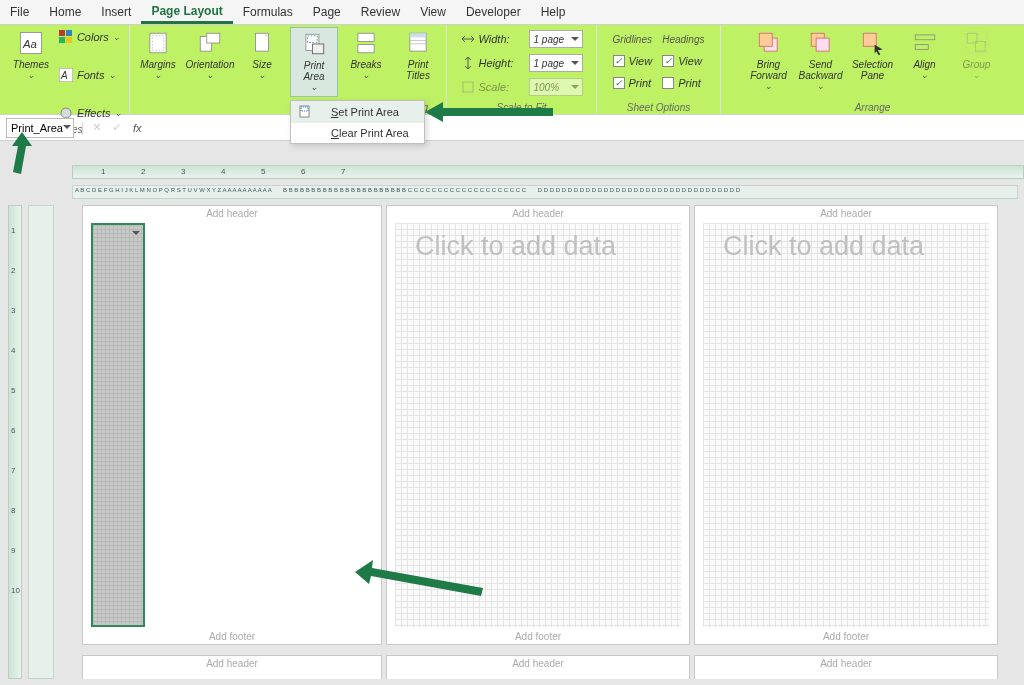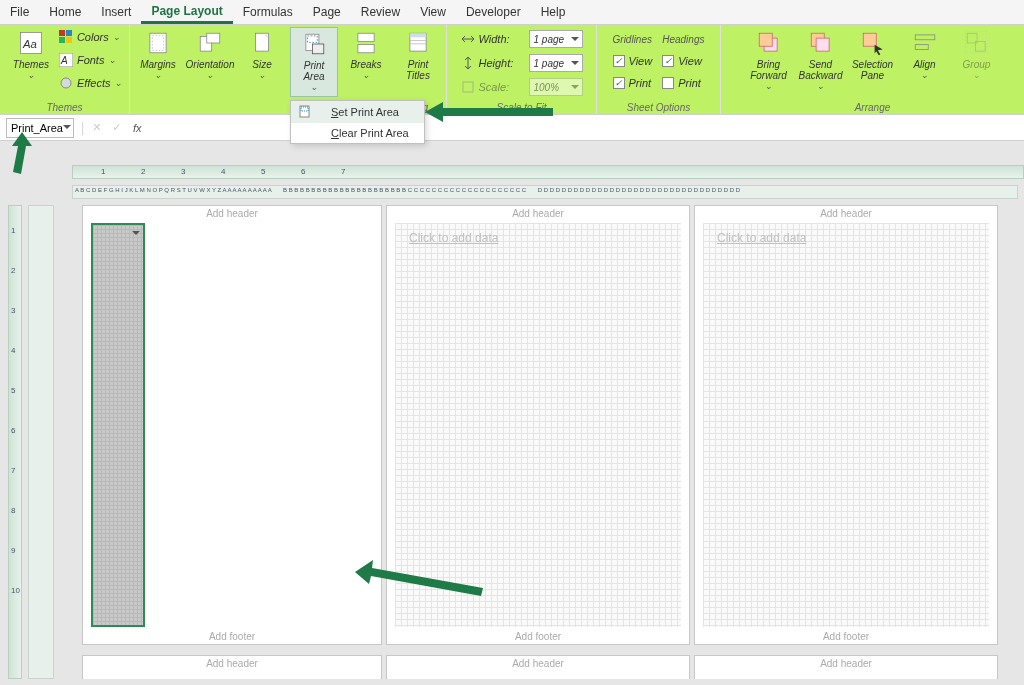--- a/index.html
+++ b/index.html
@@ -53,21 +53,21 @@
   .rowhdr { position: absolute; top: 64px; left: 28px; width: 26px; bottom: 6px; background: #e8f0eb; border: 1px solid #c7d6cd; }
 
   .pages { position: absolute; top: 64px; left: 62px; right: 6px; bottom: 6px; display: flex; flex-direction: column; gap: 10px; overflow: hidden; }
   .prow { display: flex; gap: 4px; justify-content: center; }
   .page { background: #fff; border: 1px solid #c8c8c8; display: flex; flex-direction: column; width: 304px; }
   .page.first { width: 300px; height: 440px; }
   .page.other { height: 440px; }
   .ph { text-align: center; font-size: 10px; color: #aaa; padding: 2px; }
   .pbody { flex: 1; margin: 2px 8px; position: relative; background-image: linear-gradient(#e4e4e4 1px, transparent 1px), linear-gradient(90deg, #e4e4e4 1px, transparent 1px); background-size: 6px 6px; background-color: #fafafa; }
   .pbody.sel { border: 2px solid #2e8b57; background-color: #c9c9c9; background-image: linear-gradient(#b8b8b8 1px, transparent 1px), linear-gradient(90deg, #b8b8b8 1px, transparent 1px); background-size: 4px 4px; }
-  .watermark { position: absolute; top: 8px; left: 14px; font-size: 12px; color: #c0c0c0; text-decoration: underline; }
+  .watermark { position: absolute; top: 8px; left: 20px; font-size: 27px; color: #c0c0c0; }
   .prow2 .page { height: 40px; }
 
   
   .svgico { width: 26px; height: 26px; }
   .svgico-sm { width: 14px; height: 14px; }
 
   
   .arrow { position: absolute; z-index: 60; pointer-events: none; }
 </style>
 </head>
@@ -92,21 +92,21 @@
     <div class="group-body">
       <div class="bigbtn drop">
         <div class="ico">
           <svg class="svgico" viewBox="0 0 32 32">
               <rect x="3" y="3" width="26" height="26" fill="#fff" stroke="#888"></rect>
               <text x="6" y="22" font-size="14" fill="#333">Aa</text>
             </svg>
         </div>
         <span>Themes</span>
       </div>
-      <div class="col" style="gap:3px">
+      <div class="col" style="gap:18px">
         <div class="rowitem">
           <span class="svgico-sm"><svg viewBox="0 0 14 14">
                 <rect width="6" height="6" fill="#c0392b"></rect>
                 <rect x="7" width="6" height="6" fill="#2e86c1"></rect>
                 <rect y="7" width="6" height="6" fill="#28b463"></rect>
                 <rect x="7" y="7" width="6" height="6" fill="#f1c40f"></rect>
               </svg></span>
           <span>Colors</span>
             <span style="font-size:9px;color:#555">⌄</span>
         </div>

